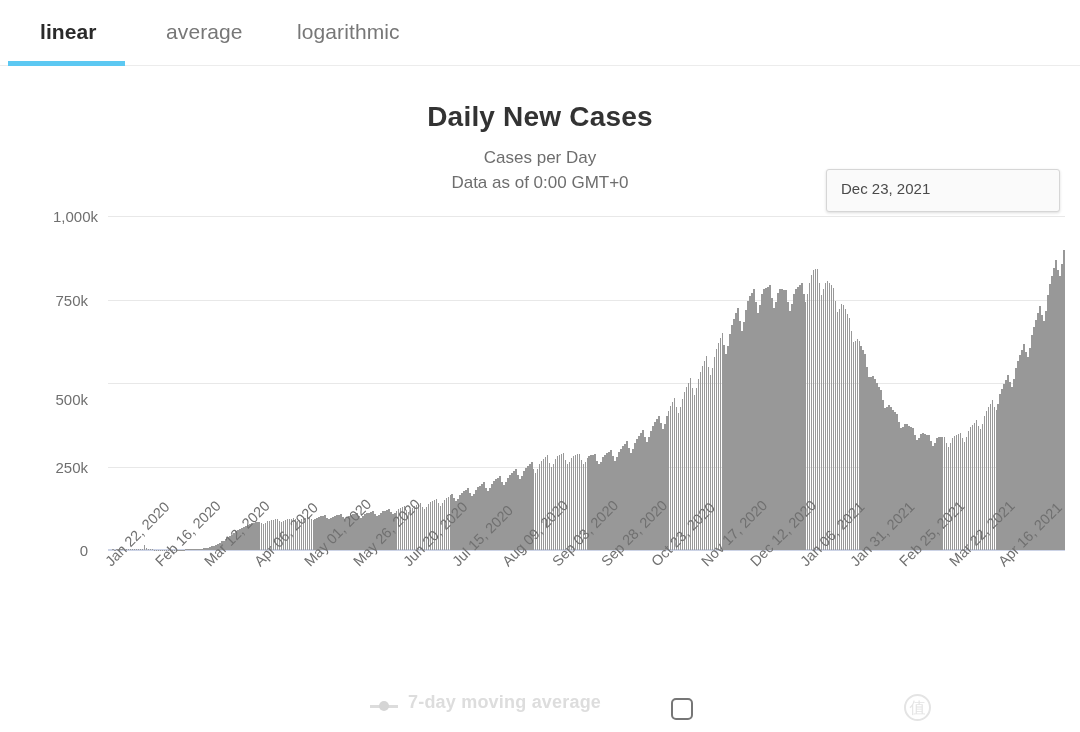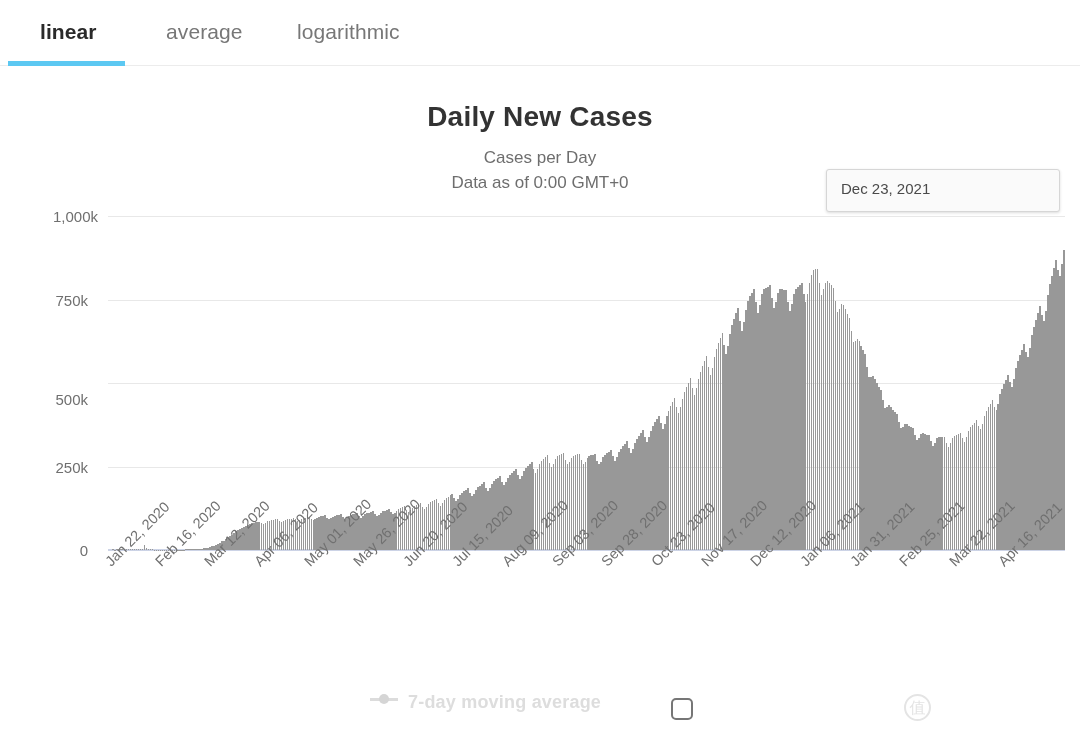--- a/index.html
+++ b/index.html
@@ -84,21 +84,21 @@
   .tt-dot {
     width: 9px; height: 9px; border-radius: 50%;
     background: #9a9a9a; margin-right: 7px; flex: 0 0 auto;
   }
   .tt-series { color: #333; }
   .tt-value { font-weight: 700; color: #111; margin-left: 5px; }
 
   
   .legend {
     position: absolute; left: 370px; top: 692px;
-    display: flex; align-items: flex-start; gap: 10px;
+    display: flex; align-items: flex-end; gap: 10px;
   }
   .legend-marker { width: 28px; height: 14px; position: relative; flex:0 0 auto;}
   .legend-marker .ln {
     position: absolute; left: 0; top: 6px; width: 28px; height: 2.5px; background: #dcdcdc;
   }
   .legend-marker .dt {
     position: absolute; left: 9px; top: 2px; width: 10px; height: 10px;
     border-radius: 50%; background: #d5d5d5;
   }
   .legend-text {

